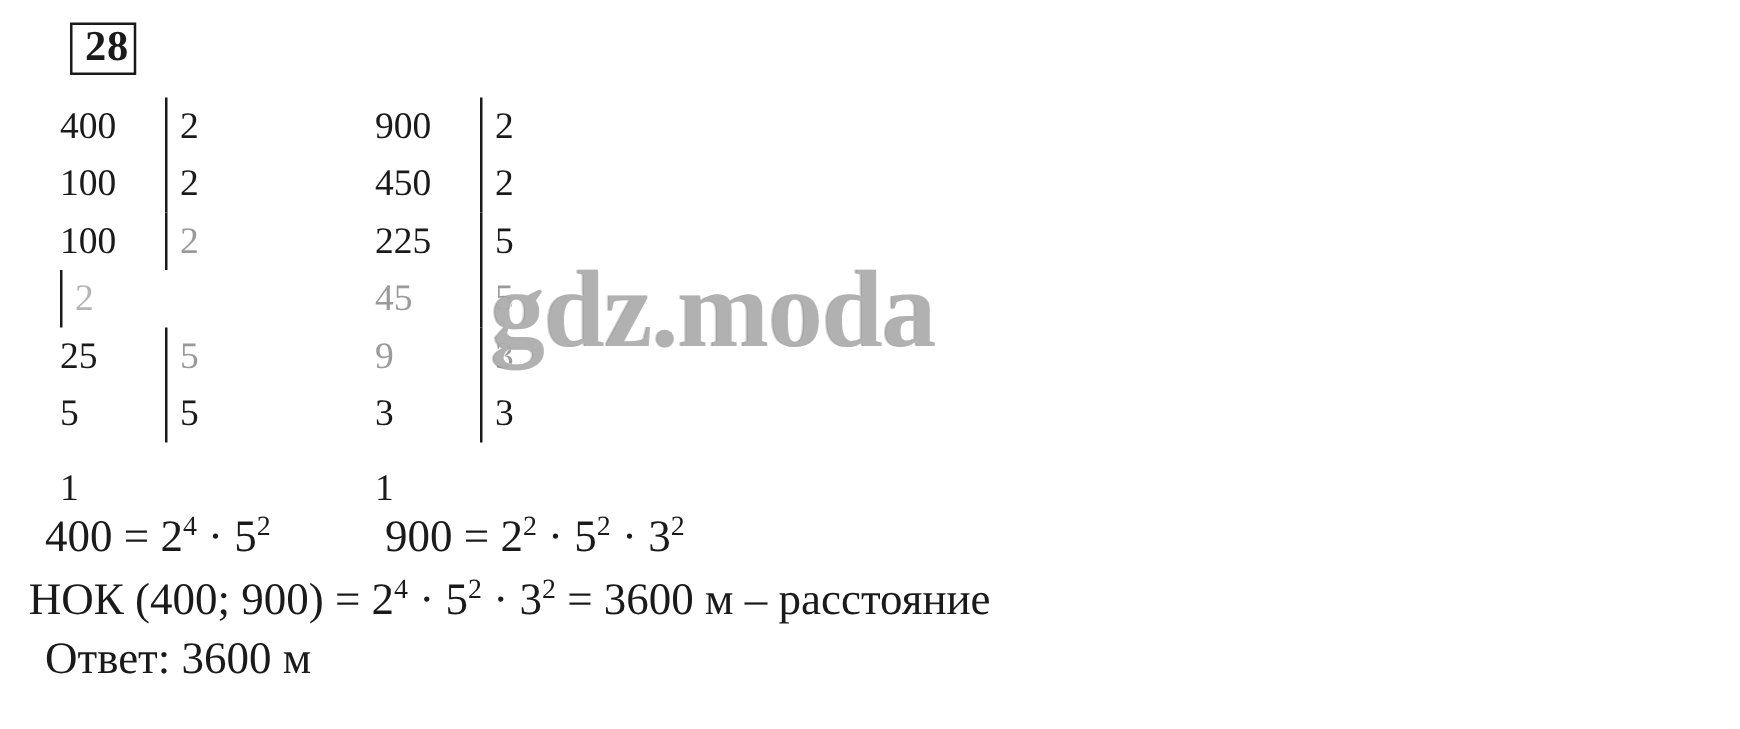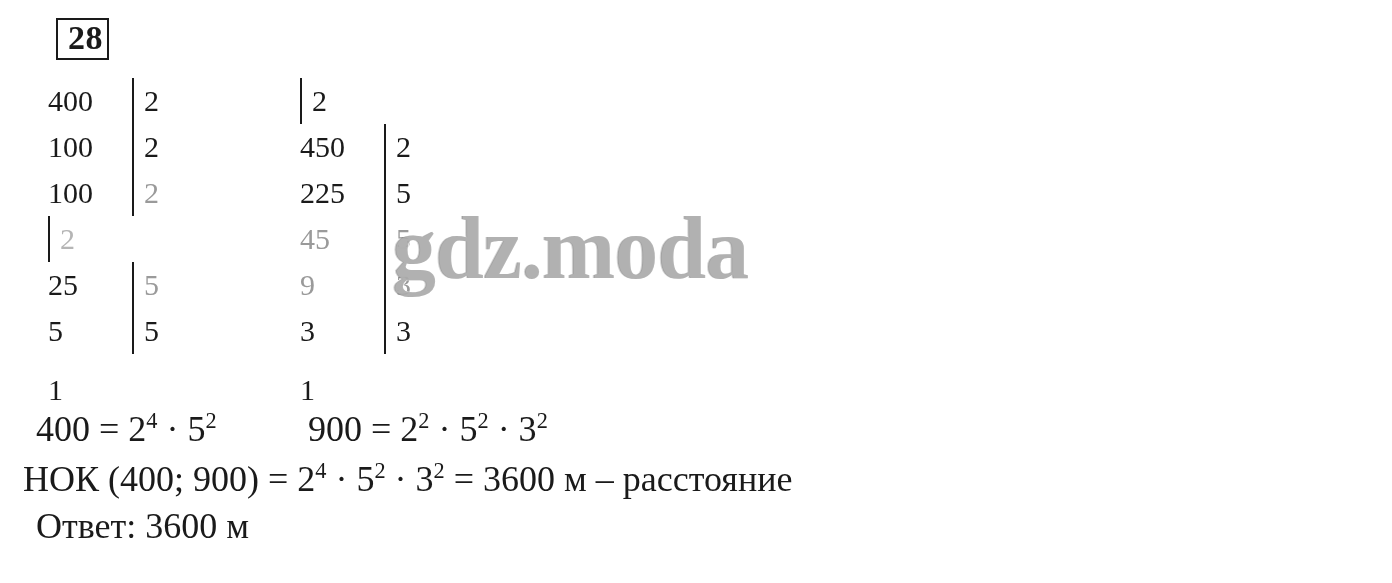--- a/index.html
+++ b/index.html
@@ -143,20 +143,21 @@
     <div class="div-cell">5</div>
   </div>
   <div class="factor-row">
     <div class="num-cell">1</div>
     <div class="div-cell"></div>
   </div>
 </div>
 
 <div class="factor-block right">
   <div class="factor-row">
+    <div class="num-cell">900</div>
     <div class="div-cell">2</div>
   </div>
   <div class="factor-row">
     <div class="num-cell">450</div>
     <div class="div-cell">2</div>
   </div>
   <div class="factor-row">
     <div class="num-cell">225</div>
     <div class="div-cell">5</div>
   </div>

